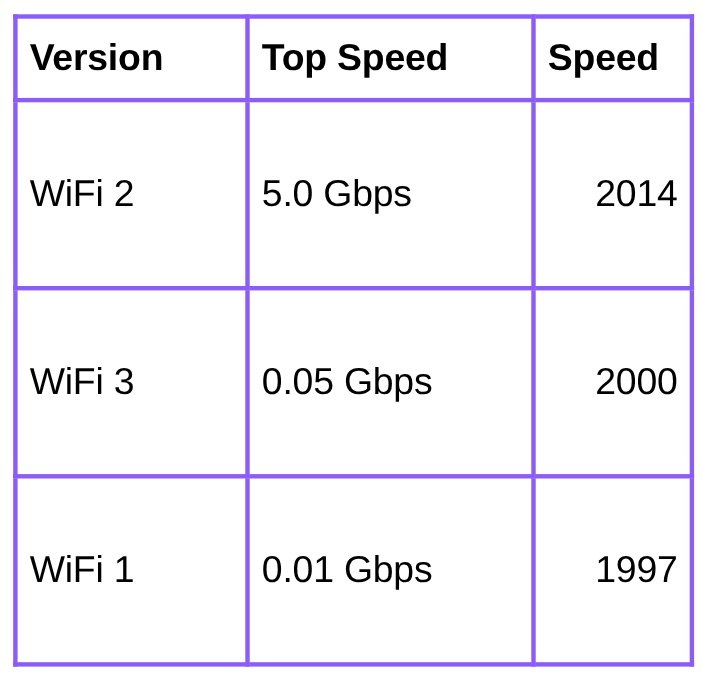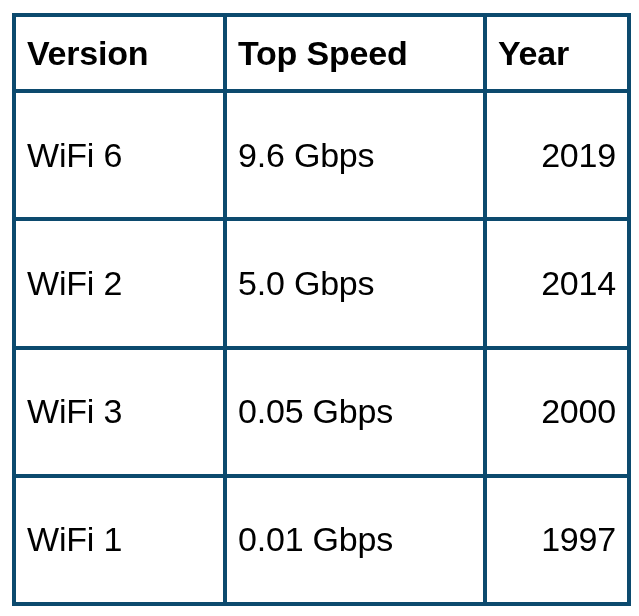--- a/index.html
+++ b/index.html
@@ -31,21 +31,21 @@
     height: 593px;
     background: #ffffff;
   }
 
   table.wifi-table col.col-version  { width: 211px; }
   table.wifi-table col.col-speed    { width: 260px; }
   table.wifi-table col.col-year     { width: 144px; }
 
   table.wifi-table th,
   table.wifi-table td {
-    border: 4px solid #0c4a6e;
+    border: 4px solid #8b5cf6;
     background: #ffffff;
     color: #000000;
     padding: 0 11px;
     margin: 0;
     vertical-align: middle;
     white-space: nowrap;
     overflow: hidden;
   }
 
   table.wifi-table thead th {
@@ -76,29 +76,24 @@
   <table class="wifi-table">
     <colgroup>
       <col class="col-version">
       <col class="col-speed">
       <col class="col-year">
     </colgroup>
     <thead>
       <tr>
         <th class="align-left">Version</th>
         <th class="align-left">Top Speed</th>
-        <th class="align-left">Year</th>
+        <th class="align-left">Speed</th>
       </tr>
     </thead>
     <tbody>
-      <tr>
-        <td class="align-left">WiFi 6</td>
-        <td class="align-left">9.6 Gbps</td>
-        <td class="align-right">2019</td>
-      </tr>
       <tr>
         <td class="align-left">WiFi 2</td>
         <td class="align-left">5.0 Gbps</td>
         <td class="align-right">2014</td>
       </tr>
       <tr>
         <td class="align-left">WiFi 3</td>
         <td class="align-left">0.05 Gbps</td>
         <td class="align-right">2000</td>
       </tr>

